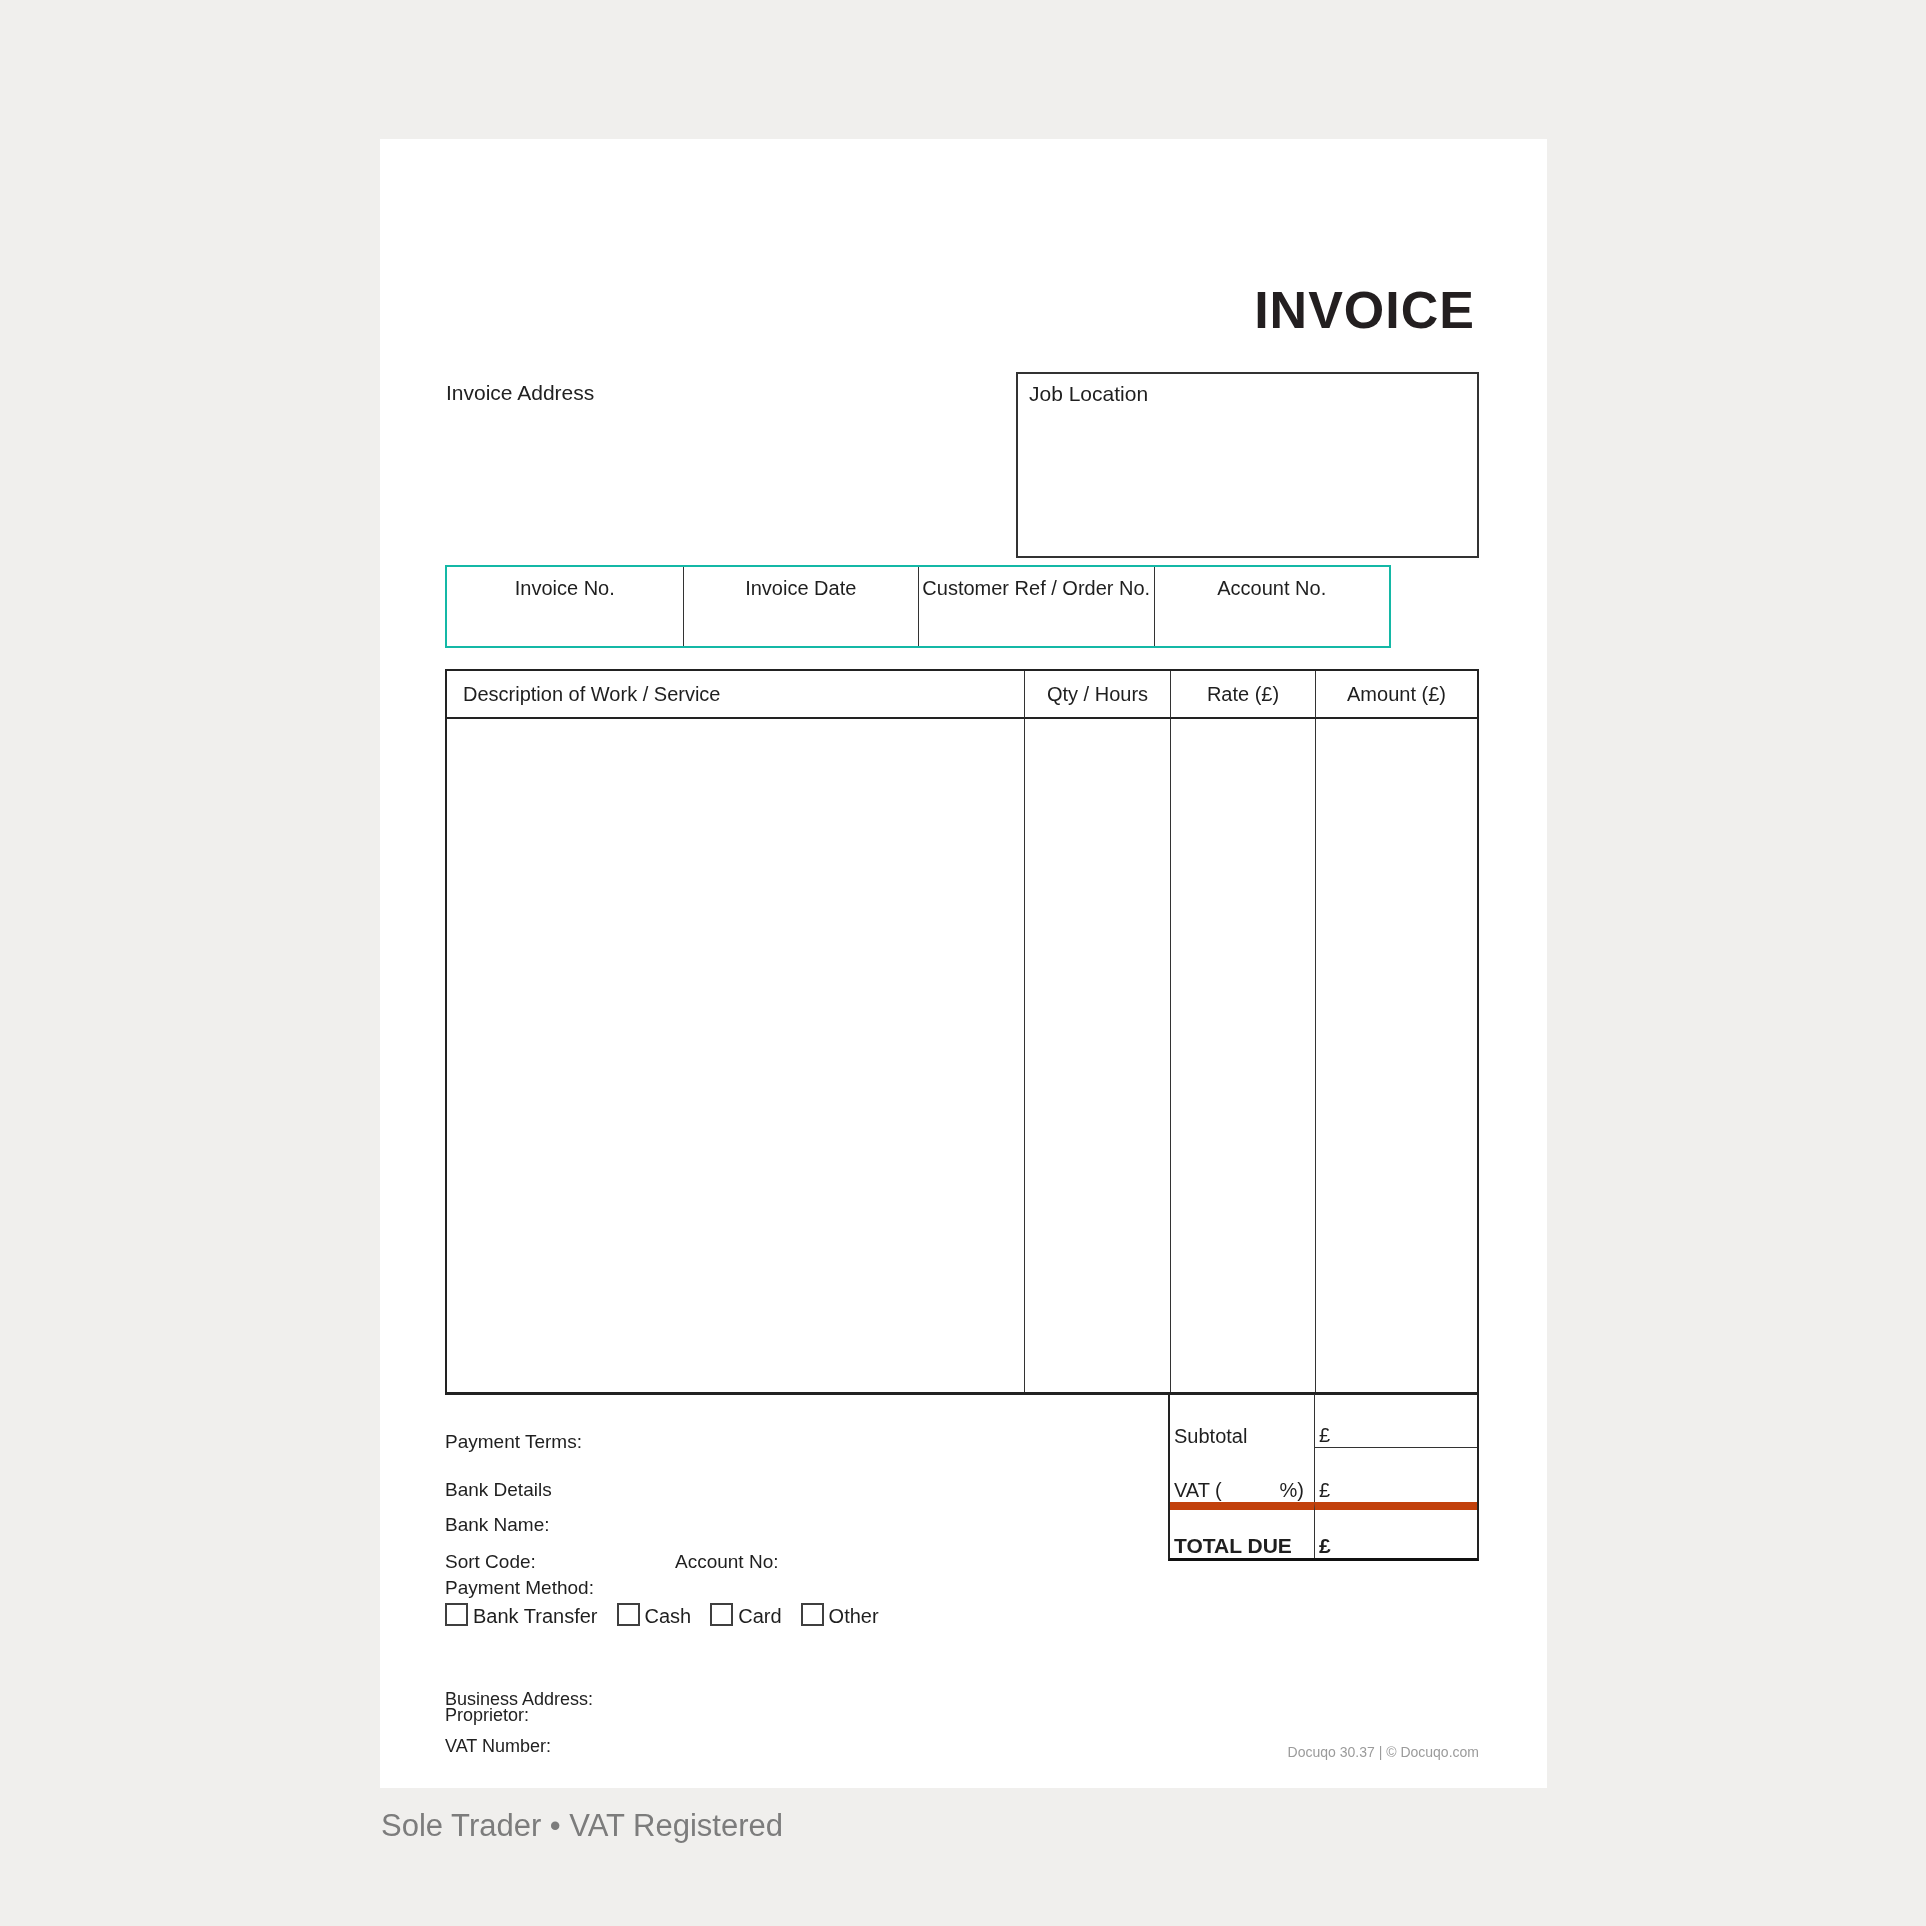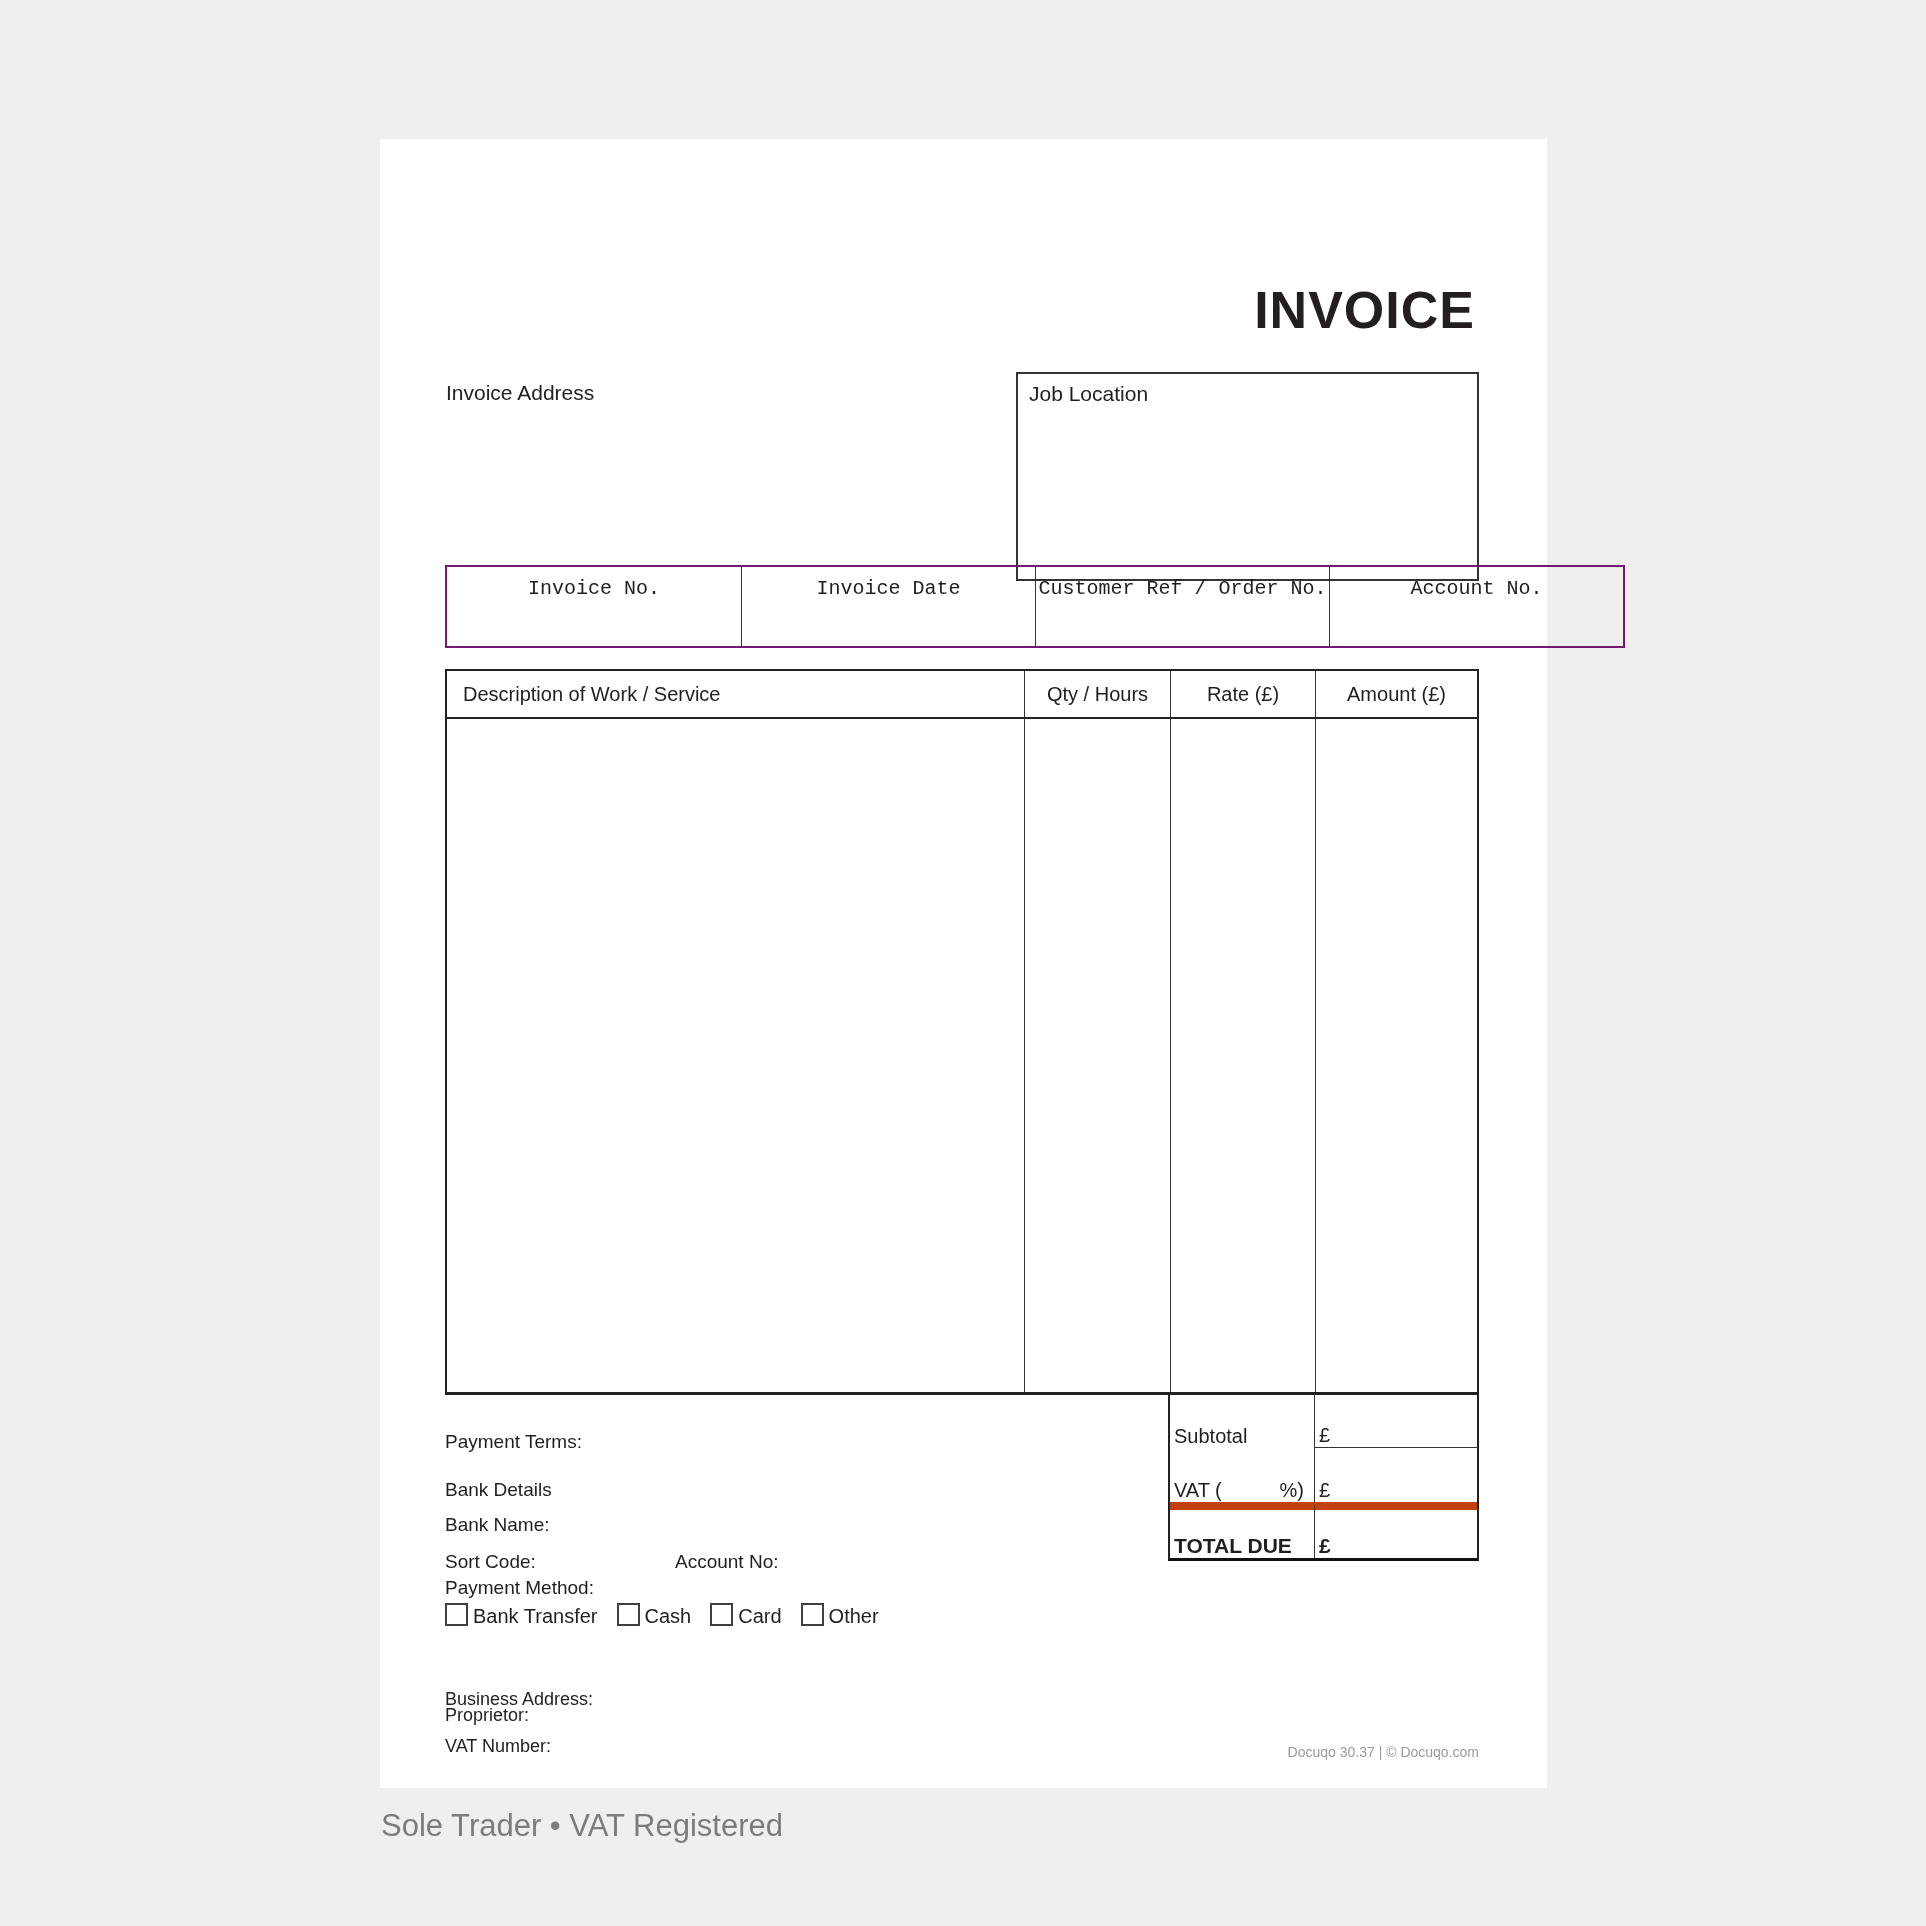--- a/index.html
+++ b/index.html
@@ -28,34 +28,33 @@
     color: #231f20;
     line-height: 1;
   }
 
   .label { font-size: 21px; color: #222; }
   .small-label { font-size: 18px; color: #222; }
 
   .job-box {
     position: absolute;
     left: 636px; top: 233px;
-    width: 463px; height: 209px;
+    width: 463px; height: 186px;
     border: 2px solid #333;
     padding: 8px 11px;
     font-size: 21px;
   }
 
   .info-table {
     position: absolute;
     left: 65px; top: 426px;
-    width: 1180px; height: 83px;
-    border: 2px solid #701a75;
+    width: 946px; height: 83px;
+    border: 2px solid #14b8a6;
     display: grid;
     grid-template-columns: repeat(4, 1fr);
-    font-family: Liberation Mono, monospace;
   }
   .info-cell {
     padding-top: 10px;
     text-align: center;
     font-size: 20px;
     border-left: 1px solid #333;
   }
   .info-cell:first-child { border-left: none; }
 
   .items-table {

